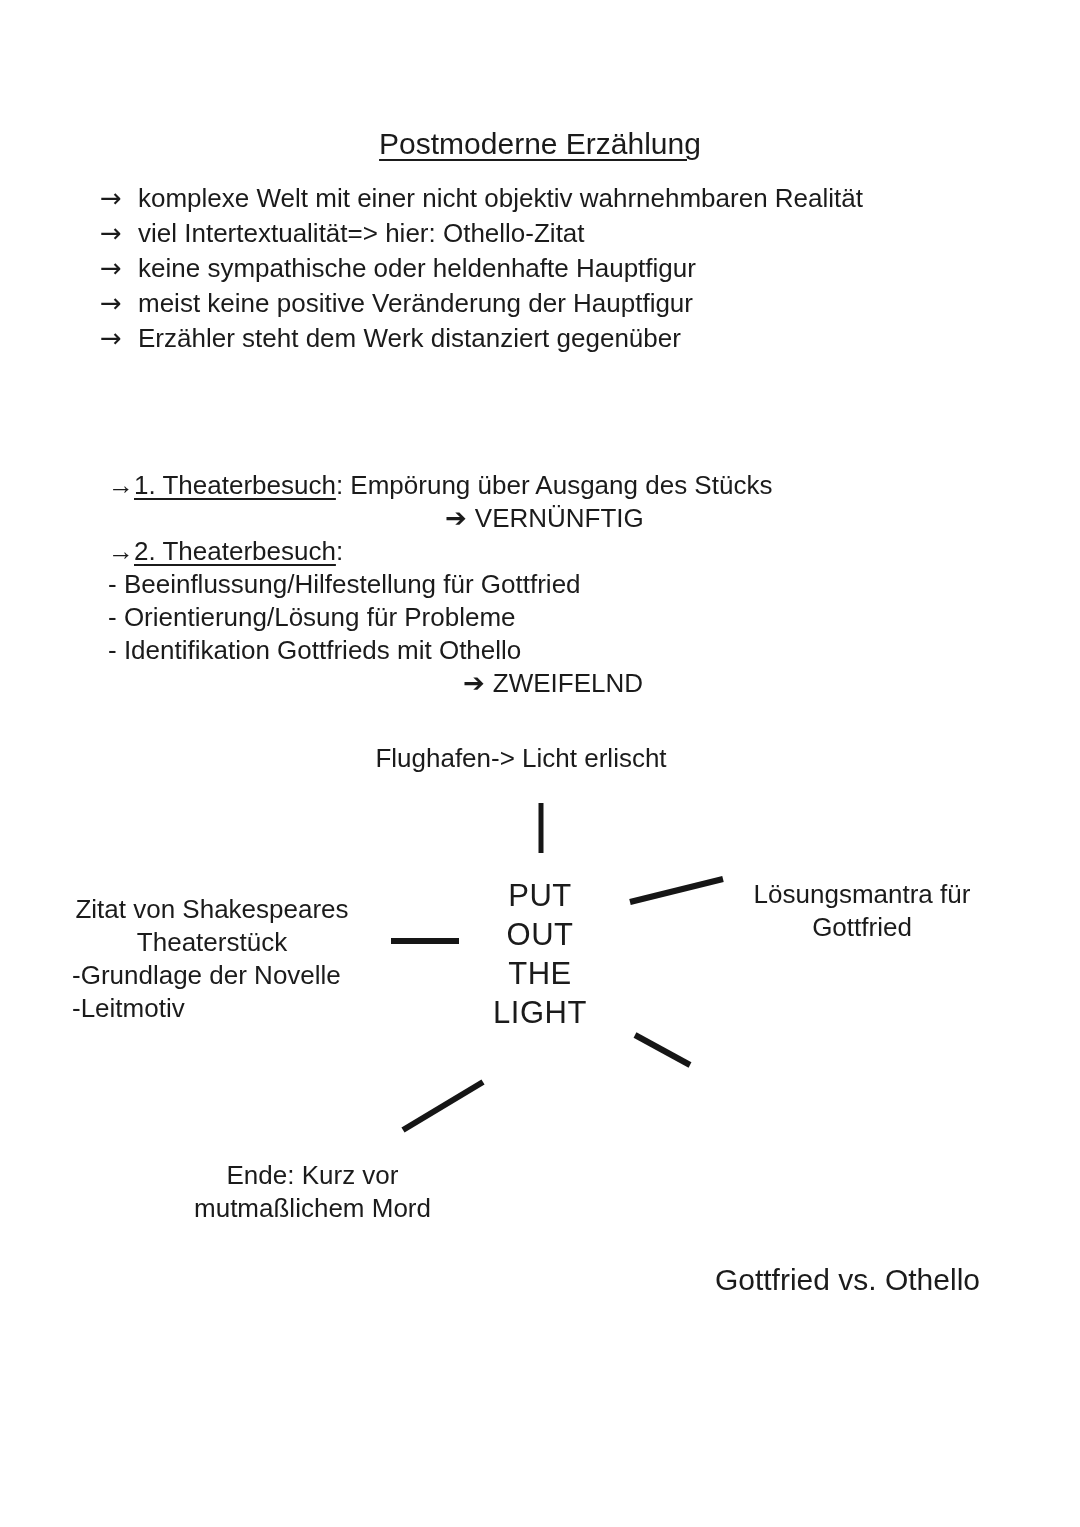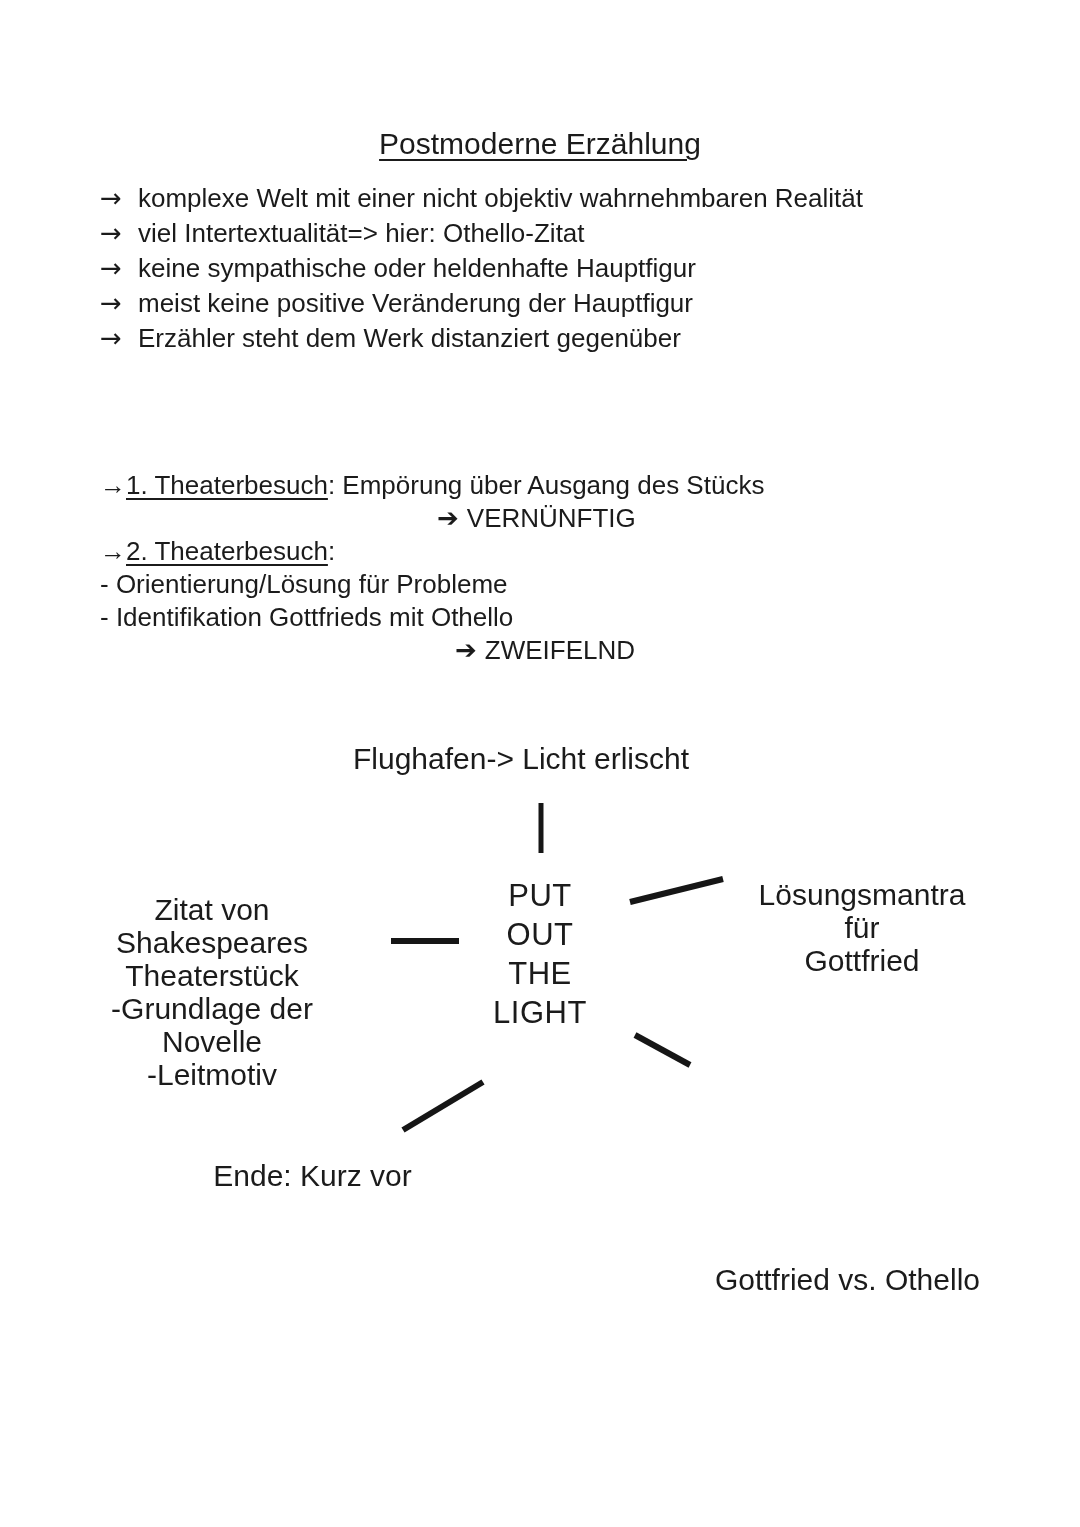--- a/index.html
+++ b/index.html
@@ -44,45 +44,45 @@
     font-family: "DejaVu Sans", sans-serif;
   }
   .sec2-list {
     position: absolute;
     left: 100px;
     top: 469px;
     width: 920px;
     font-size: 26px;
     line-height: 33px;
   }
-  .sec2-line { white-space: nowrap; }
+  .sec2-line { white-space: nowrap; margin-left: 8px; }
   .ul-label {
     text-decoration: underline;
     text-decoration-thickness: 2px;
     text-underline-offset: 4px;
   }
   .result-line-1 { padding-left: 337px; }
   .result-line-2 { padding-left: 355px; }
   .result-arrow {
     font-family: "DejaVu Sans", sans-serif;
     margin-right: 8px;
   }
   .mindmap-node {
     position: absolute;
-    font-size: 30px;
+    font-size: 26px;
     line-height: 33px;
     text-align: center;
   }
   .node-top       { left: 341px; top: 742px;  width: 360px; }
   .node-right-top { left: 737px; top: 878px;  width: 250px; }
   .node-left      { left: 72px;  top: 893px;  width: 280px; }
   .node-right-bottom { left: 737px; top: 1072px; width: 255px; }
   .node-bottom-left  { left: 185px; top: 1159px; width: 255px; }
   .node-line { display: block; }
-  .node-line.align-left { text-align: center; }
+  .node-line.align-left { text-align: left; }
   .node-center {
     position: absolute;
     left: 465px;
     top: 876px;
     width: 150px;
     text-align: center;
     font-size: 31px;
     font-weight: 400;
     line-height: 39px;
     letter-spacing: 0.5px;
@@ -135,20 +135,21 @@
   <div class="sec2-list">
     <div class="sec2-line">
       <span>→</span><span class="ul-label">1. Theaterbesuch</span><span>: Empörung über Ausgang des Stücks</span>
     </div>
     <div class="sec2-line result-line-1">
       <span class="result-arrow">➔</span><span>VERNÜNFTIG</span>
     </div>
     <div class="sec2-line">
       <span>→</span><span class="ul-label">2. Theaterbesuch</span><span>:</span>
     </div>
+    <div class="sec2-line">- Beeinflussung/Hilfestellung für Gottfried</div>
     <div class="sec2-line">- Orientierung/Lösung für Probleme</div>
     <div class="sec2-line">- Identifikation Gottfrieds mit Othello</div>
     <div class="sec2-line result-line-2">
       <span class="result-arrow">➔</span><span>ZWEIFELND</span>
     </div>
   </div>
 
   <svg class="connector-overlay" viewBox="0 0 1080 1527" xmlns="http://www.w3.org/2000/svg">
     <line x1="541" y1="803" x2="541" y2="853" stroke="#161616" stroke-width="5"></line>
     <line x1="630" y1="902" x2="723" y2="879" stroke="#161616" stroke-width="6"></line>
@@ -176,17 +177,18 @@
     <span class="node-line">Theaterstück</span>
     <span class="node-line align-left">-Grundlage der Novelle</span>
     <span class="node-line align-left">-Leitmotiv</span>
   </div>
 
   <div class="mindmap-node node-right-bottom">
   </div>
 
   <div class="mindmap-node node-bottom-left">
     <span class="node-line">Ende: Kurz vor</span>
+    <span class="node-line">mutmaßlichem Mord</span>
   </div>
 
   <div class="footer-heading">Gottfried vs. Othello</div>
 
 </div>
 
 </body></html>

